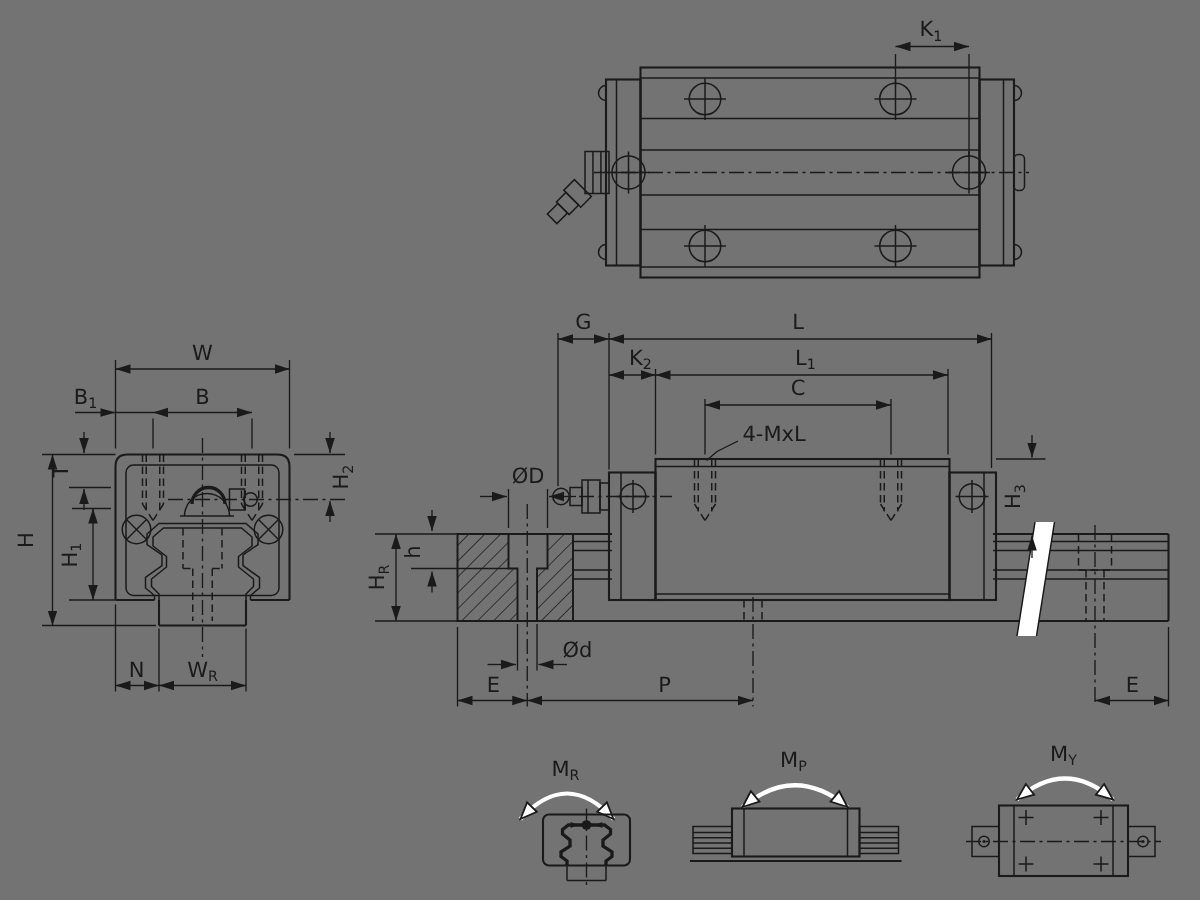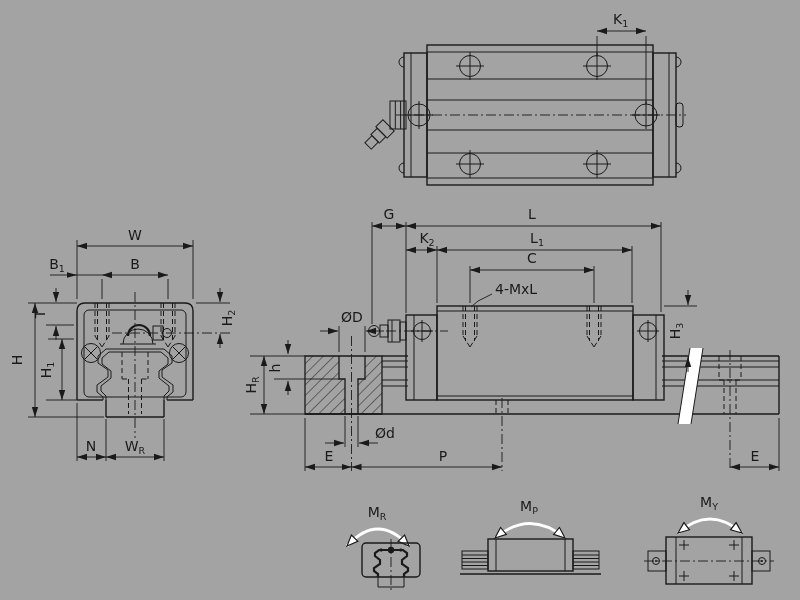--- a/index.html
+++ b/index.html
@@ -1,16 +1,16 @@
 <!DOCTYPE html>
 <html><head>
 <meta charset="utf-8">
 <style>
   html,body { margin:0; padding:0; background:#ffffff; }
-  .stage { position:relative; width:800px; height:600px; background:#a3a3a3;
+  .stage { position:relative; width:800px; height:600px; background:#737373;
            font-family:"DejaVu Sans", sans-serif; overflow:hidden; }
   svg { position:absolute; left:0; top:0; }
 
   .o   { fill:none; stroke:#1a1a1a; stroke-width:1.4; }
   .t   { fill:none; stroke:#1a1a1a; stroke-width:1;   }
   .d   { fill:none; stroke:#1a1a1a; stroke-width:1; stroke-dasharray:5 3; }
   .cl  { fill:none; stroke:#1a1a1a; stroke-width:0.9; stroke-dasharray:10 3 2 3; }
   .dim { fill:none; stroke:#1a1a1a; stroke-width:0.9; }
   .thick { fill:none; stroke:#1a1a1a; stroke-width:2.2; }
   .ah  { fill:#ffffff; stroke:#1a1a1a; stroke-width:1.2; }

